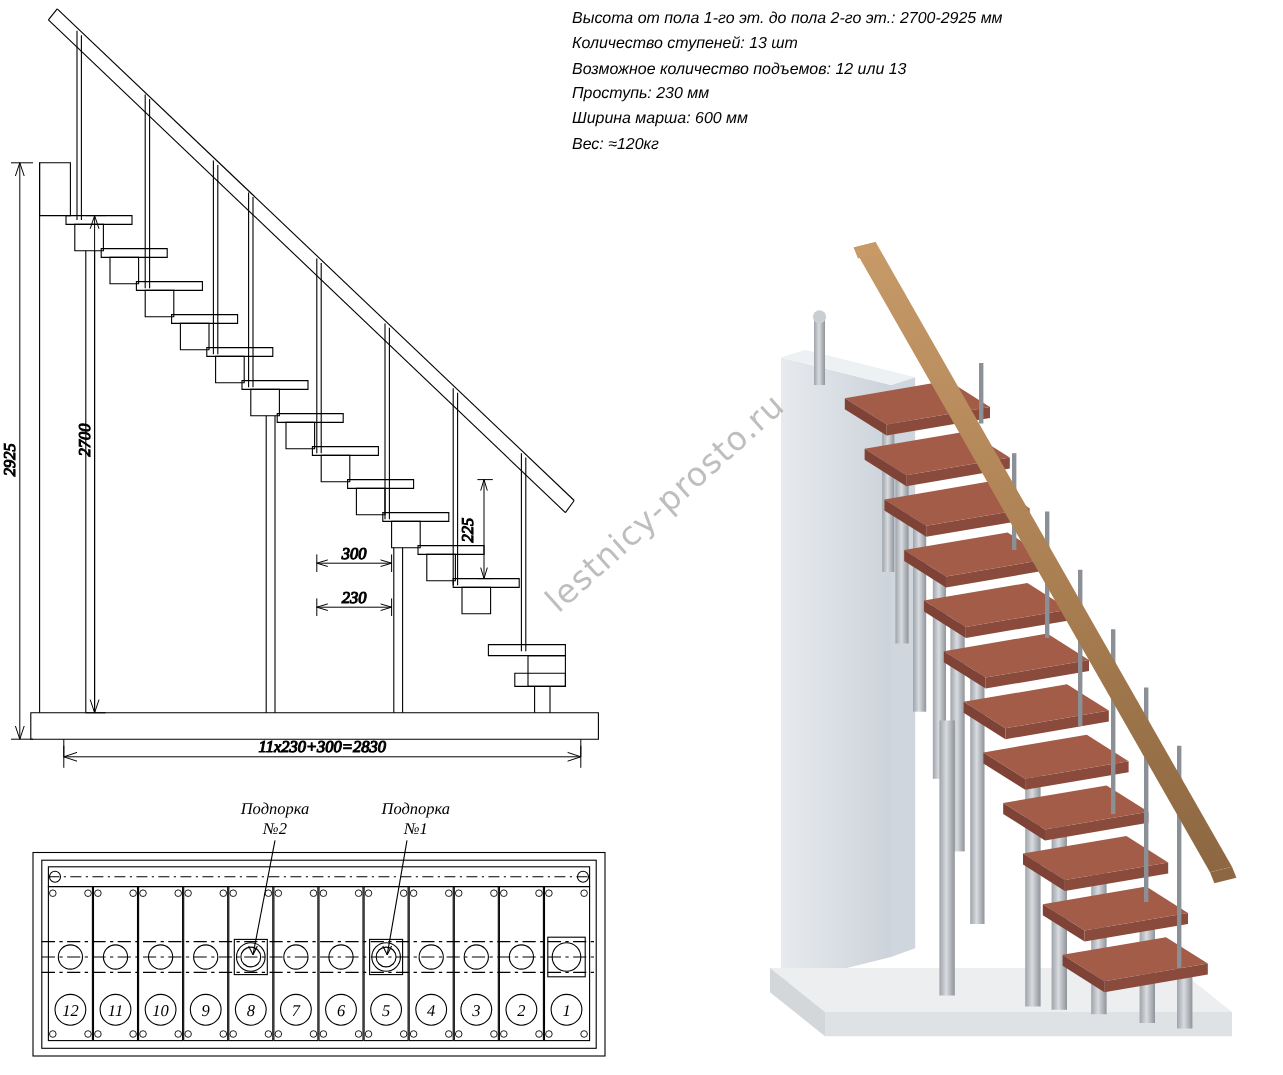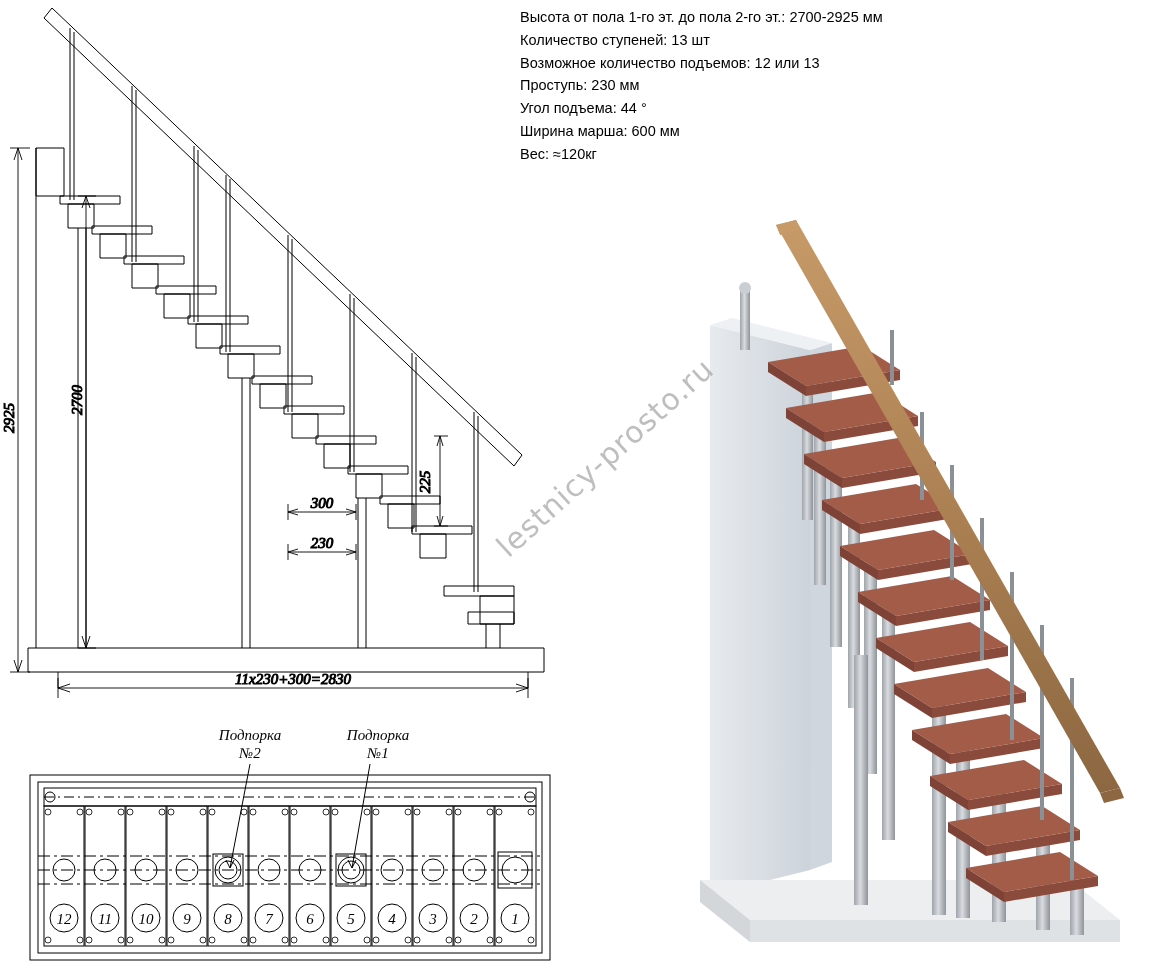--- a/index.html
+++ b/index.html
@@ -21,20 +21,21 @@
     position: absolute;
     left: 520px;
     top: 6px;
     width: 640px;
   }
   #spec-list .spec-line {
     font-size: 14.5px;
     line-height: 22.8px;
     white-space: nowrap;
     color: #000;
+    font-style: italic;
   }
 
   
   #elevation {
     position: absolute;
     left: 0;
     top: 0;
     width: 545px;
     height: 710px;
   }
@@ -95,21 +96,20 @@
   }
 </style>
 </head>
 <body>
 
 <div id="spec-list">
   <div class="spec-line">Высота от пола 1-го эт. до пола 2-го эт.: 2700-2925 мм</div>
   <div class="spec-line">Количество ступеней: 13 шт</div>
   <div class="spec-line">Возможное количество подъемов: 12 или 13</div>
   <div class="spec-line">Проступь: 230 мм</div>
-  <div class="spec-line">Угол подъема: 44 °</div>
   <div class="spec-line">Ширина марша: 600 мм</div>
   <div class="spec-line">Вес: ≈120кг</div>
 </div>
 
 <svg id="elevation" viewBox="0 0 545 710">
   <g stroke="#000" fill="none" stroke-width="1">
 
     <line x1="52" y1="8" x2="522" y2="455"></line>
     <line x1="44" y1="18" x2="514" y2="466"></line>
     <line x1="44" y1="18" x2="52" y2="8"></line>

